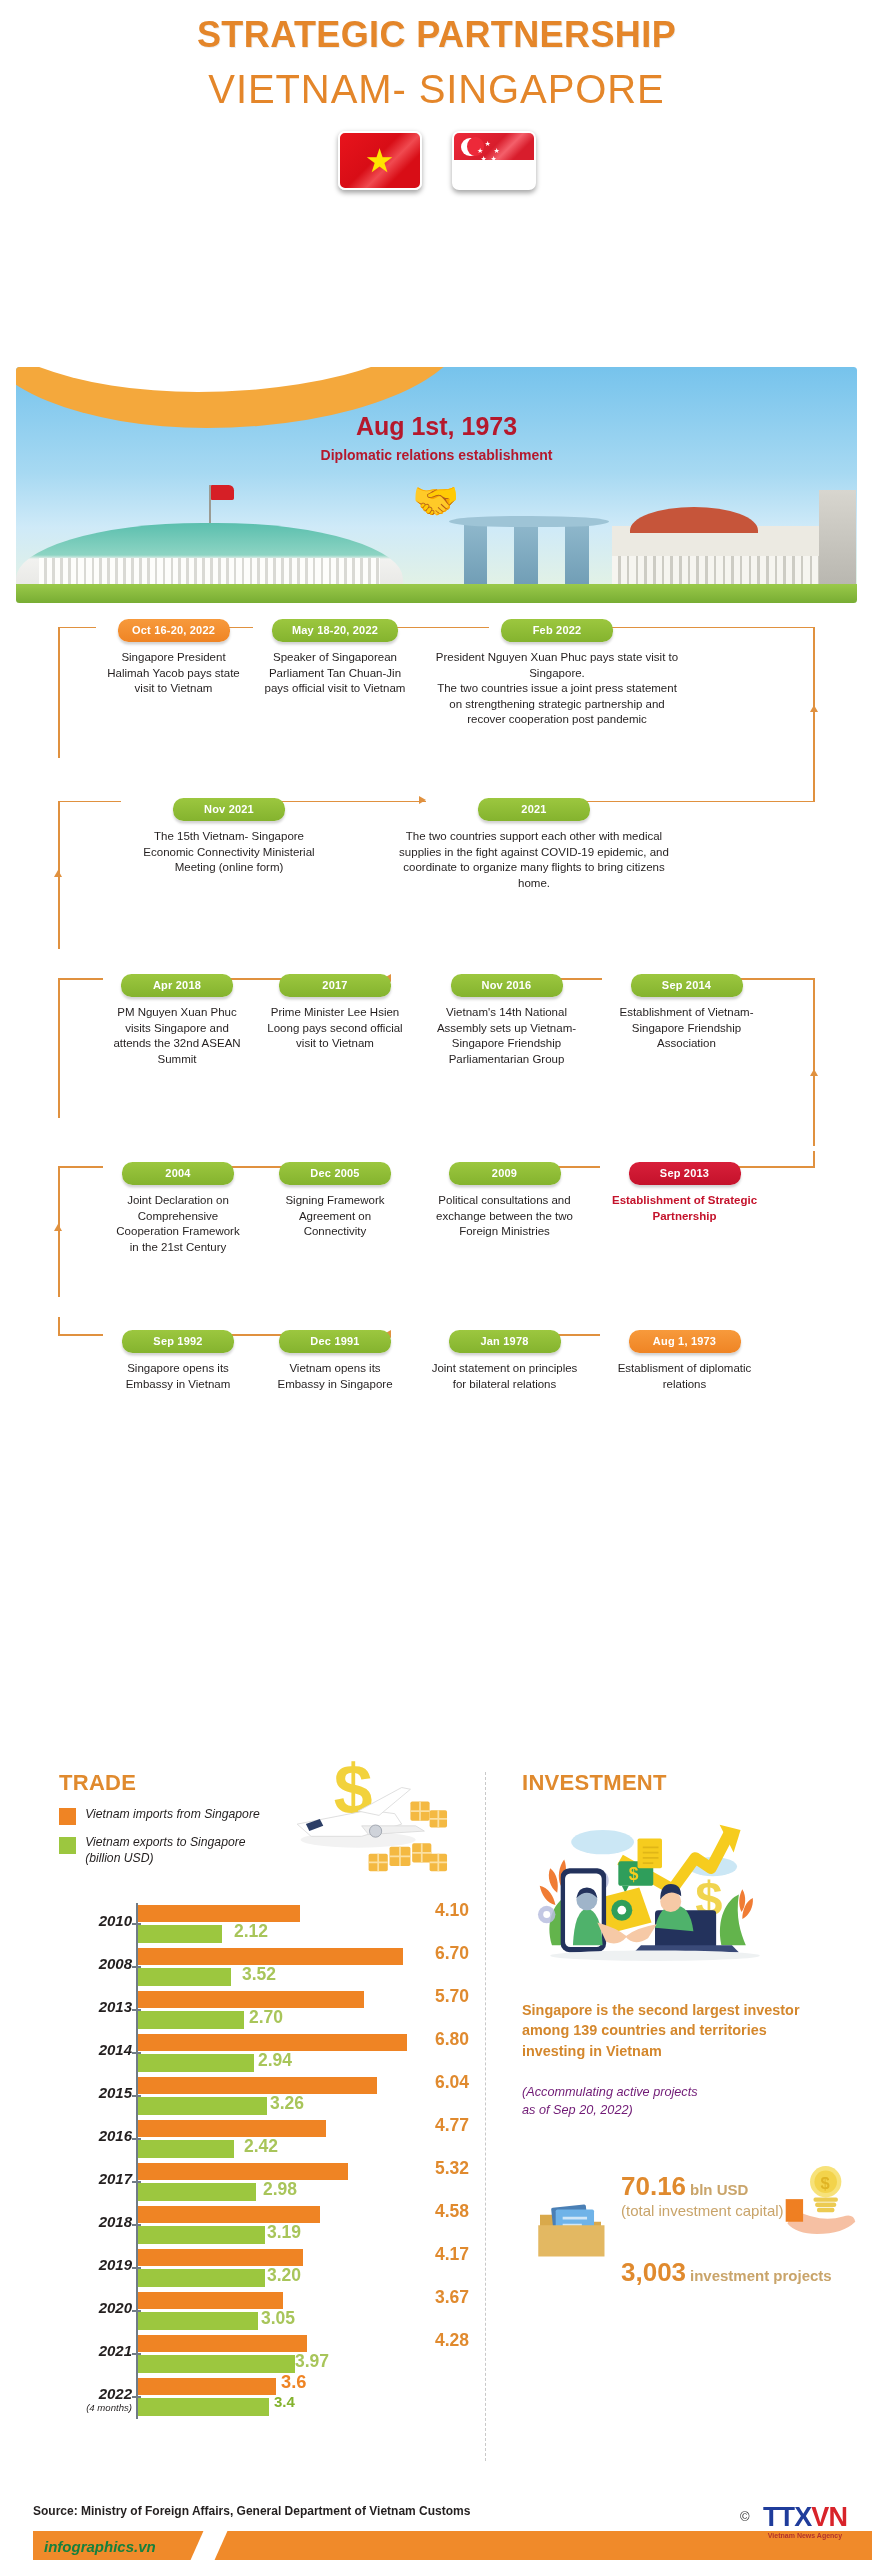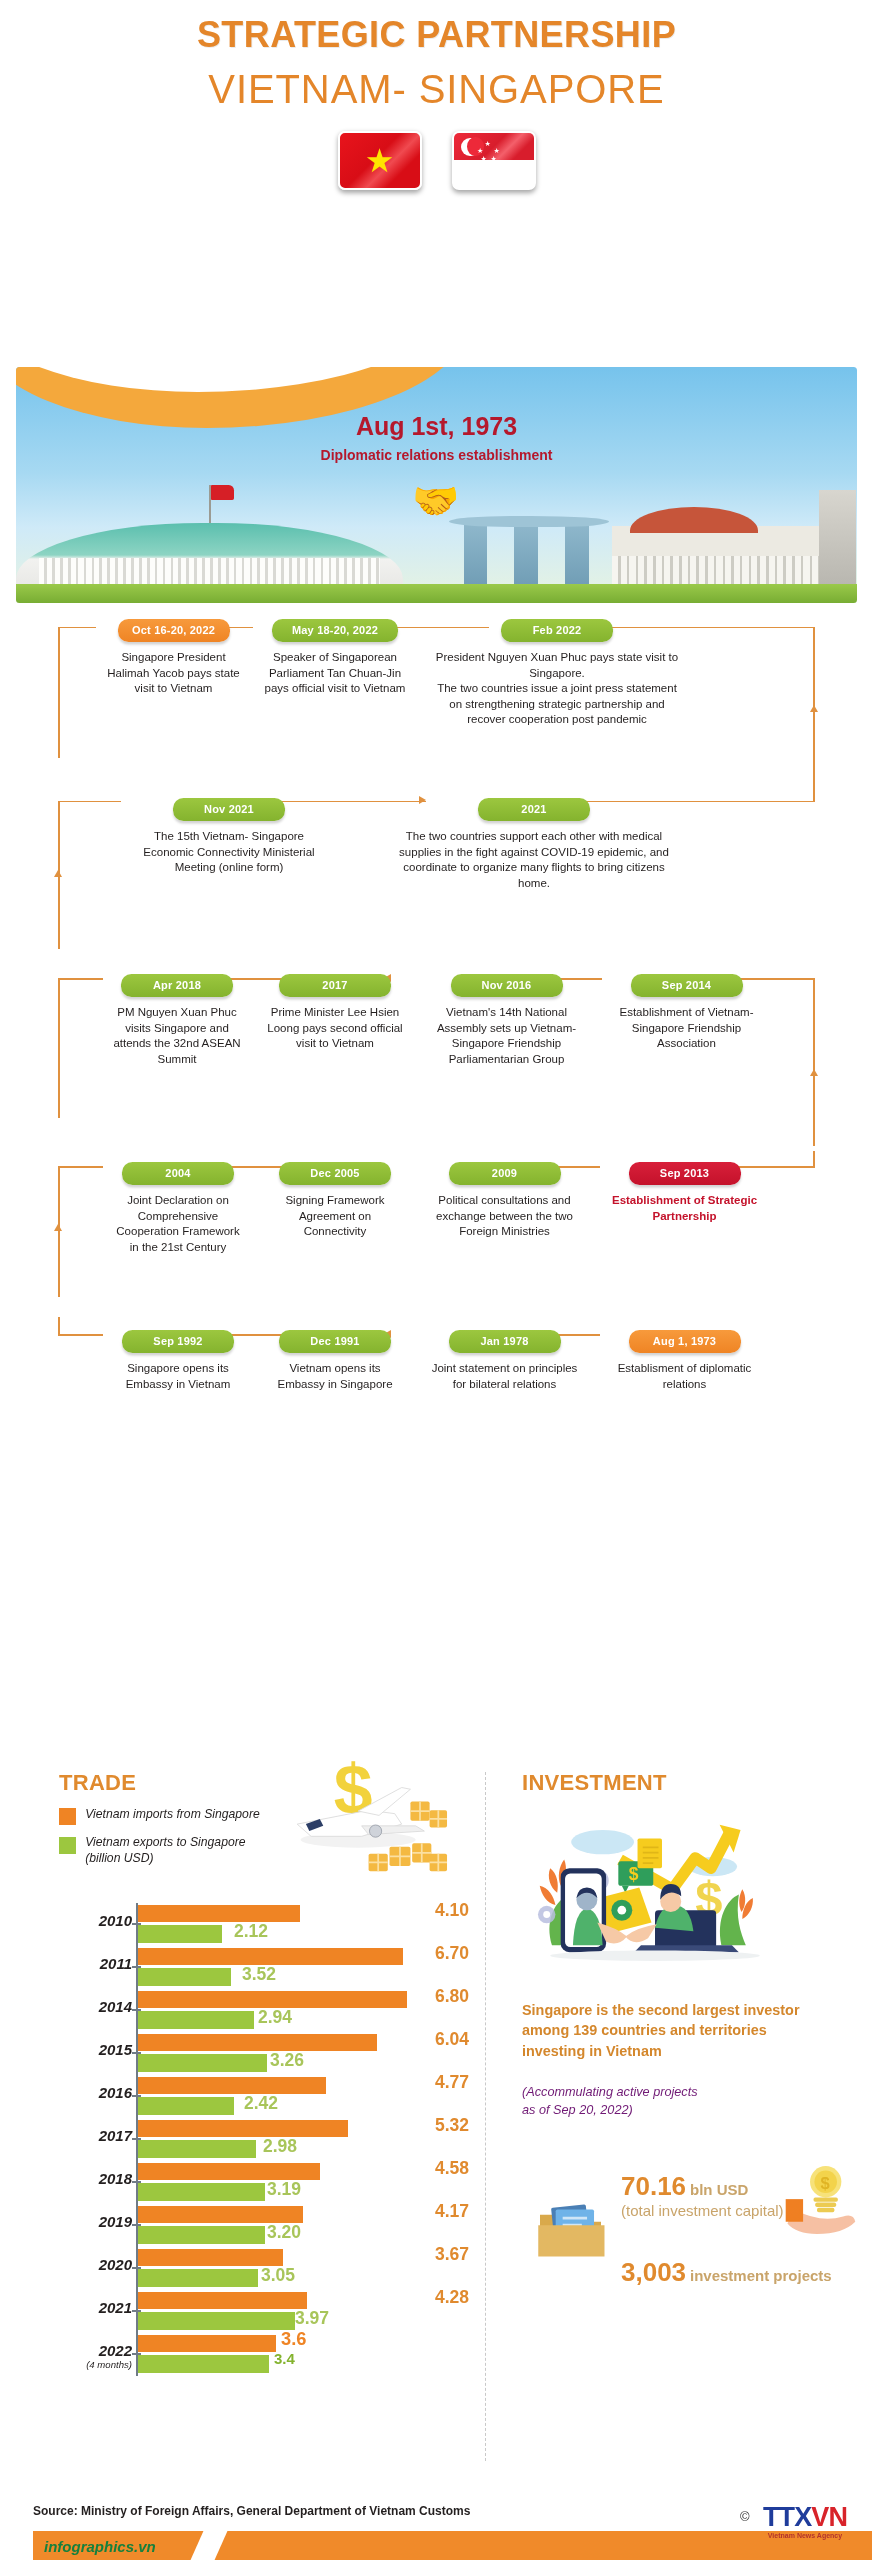--- a/index.html
+++ b/index.html
@@ -466,28 +466,36 @@
       <div class="ylab">2010</div>
       <div class="tick"></div>
       <div class="bar imp" style="width:162px;"></div>
       <div class="bar exp" style="width:84px;"></div>
       <div class="blab imp">4.10</div>
       <div class="blab exp" style="left:175px;">2.12</div>
     </div>
 
 
     <div class="crow">
-      <div class="ylab">2011</div>
+      <div class="ylab">2008</div>
       <div class="tick"></div>
       <div class="bar imp" style="width:265px;"></div>
       <div class="bar exp" style="width:93px;"></div>
       <div class="blab imp">6.70</div>
       <div class="blab exp" style="left:183px;">3.52</div>
     </div>
 
+    <div class="crow">
+      <div class="ylab">2013</div>
+      <div class="tick"></div>
+      <div class="bar imp" style="width:226px;"></div>
+      <div class="bar exp" style="width:106px;"></div>
+      <div class="blab imp">5.70</div>
+      <div class="blab exp" style="left:190px;">2.70</div>
+    </div>
 
     <div class="crow">
       <div class="ylab">2014</div>
       <div class="tick"></div>
       <div class="bar imp" style="width:269px;"></div>
       <div class="bar exp" style="width:116px;"></div>
       <div class="blab imp">6.80</div>
       <div class="blab exp" style="left:199px;">2.94</div>
     </div>
 

